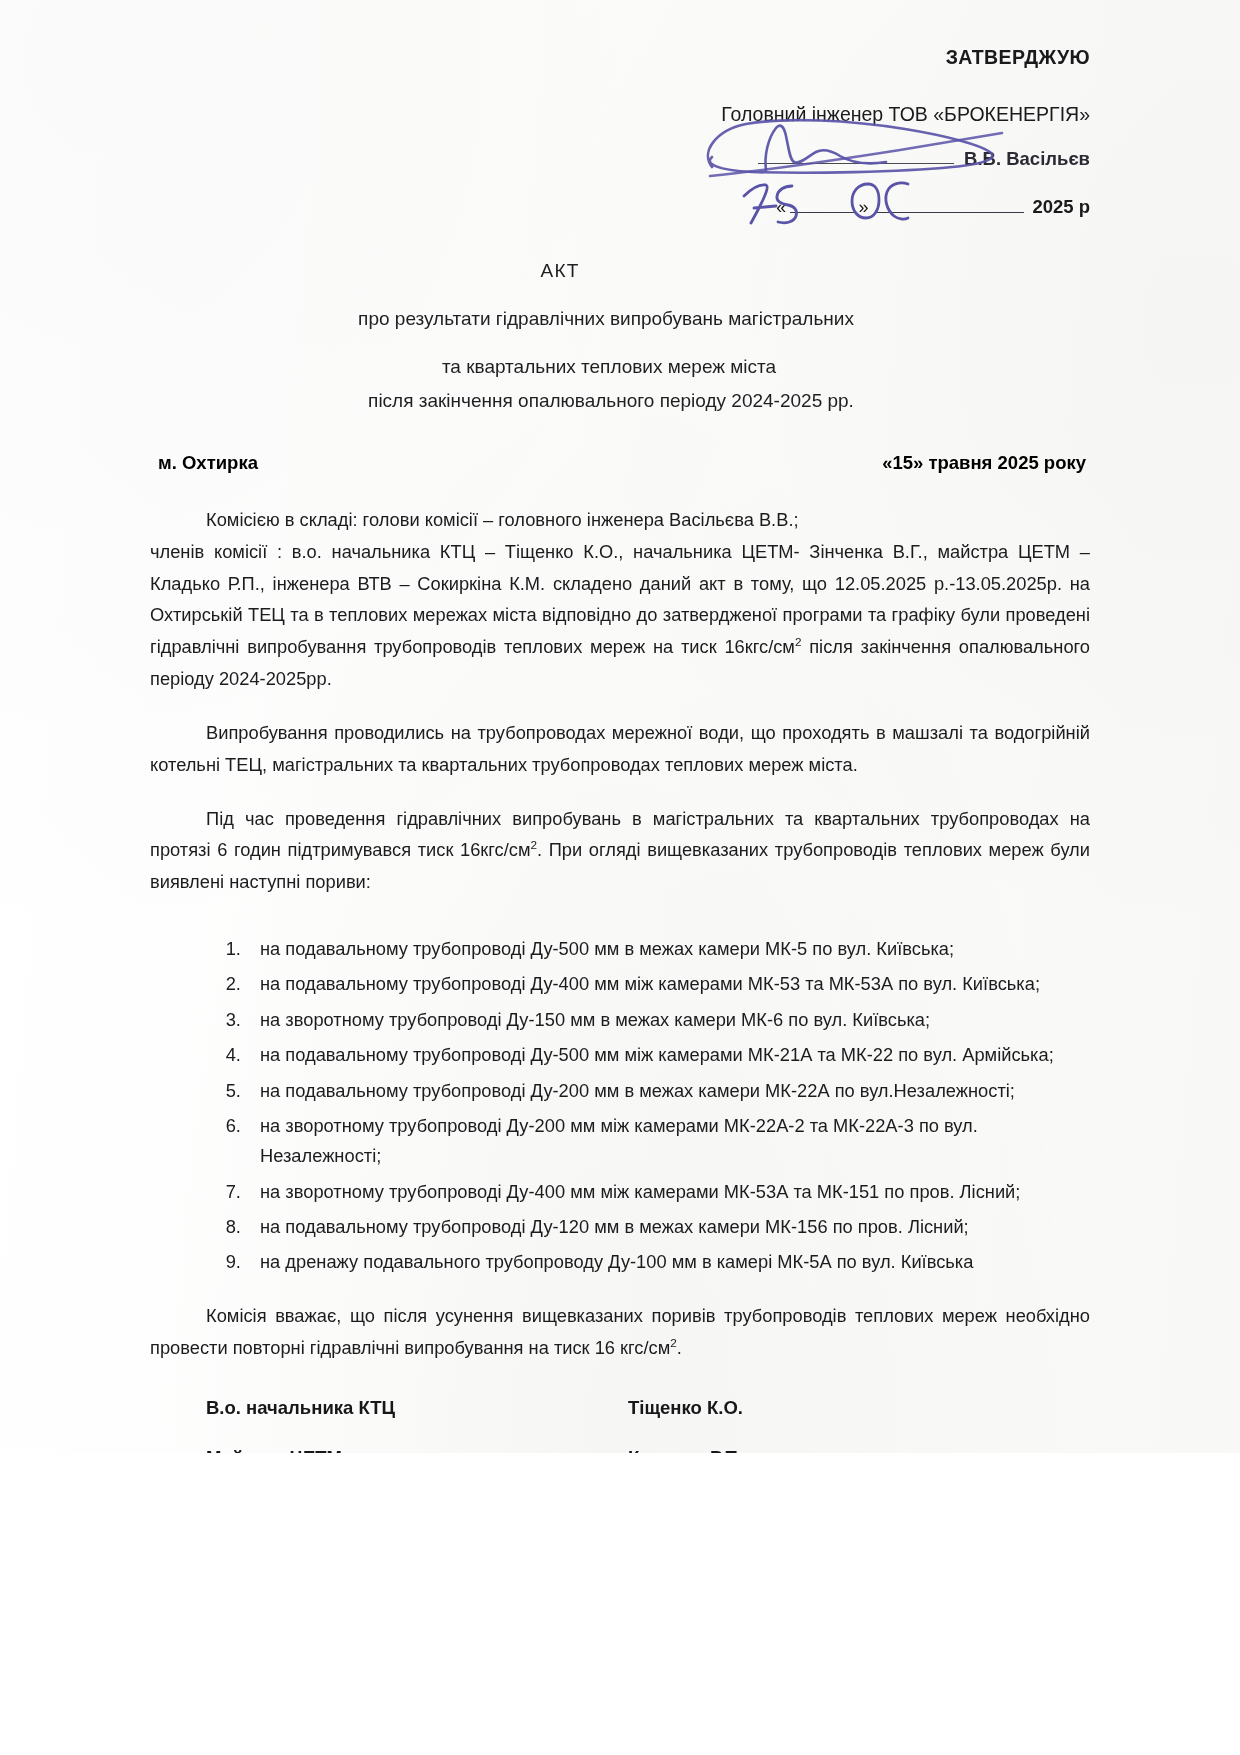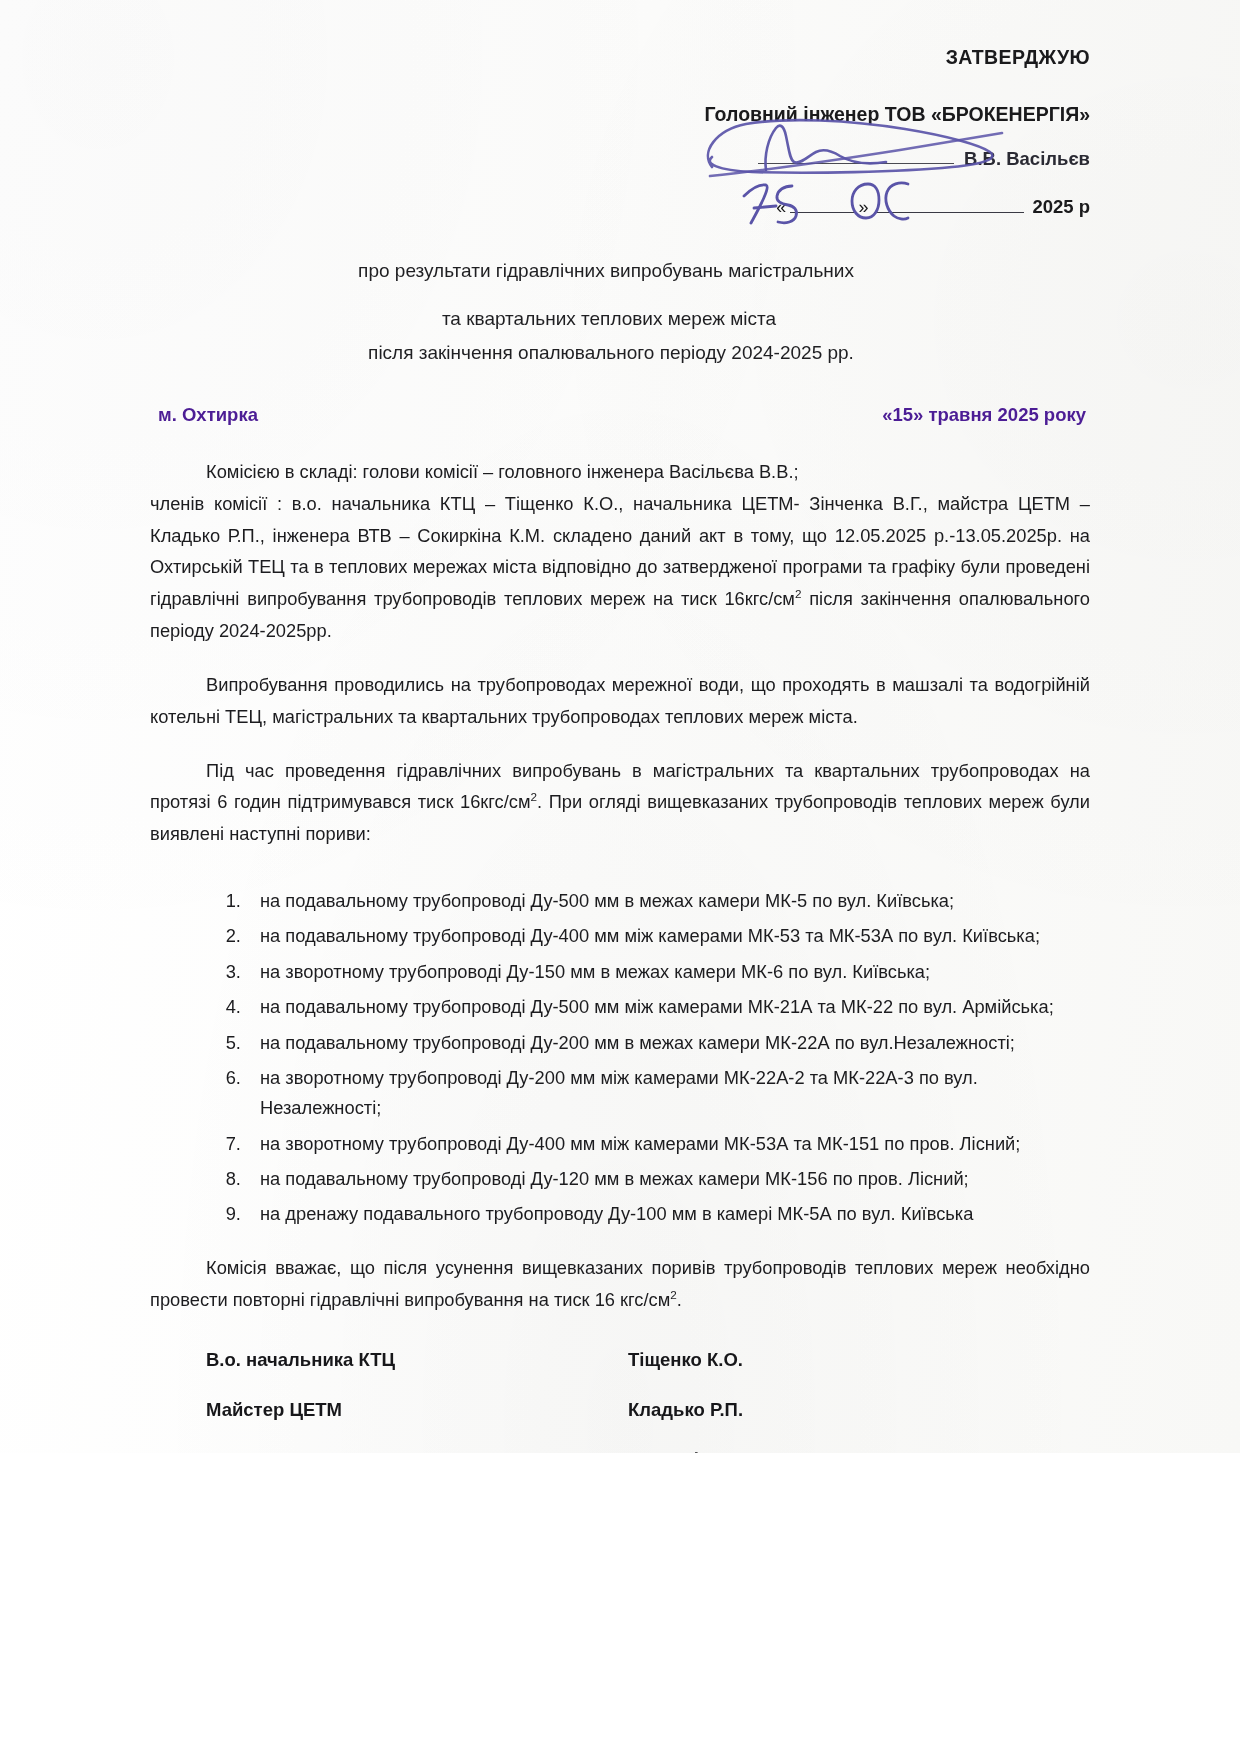--- a/index.html
+++ b/index.html
@@ -47,21 +47,21 @@
     padding-top: 46px;
     text-align: right;
   }
   .approval-word {
     font-weight: bold;
     font-size: 19.5px;
     letter-spacing: 0.4px;
     color: #1a1a1c;
   }
   .approval-org {
-    font-weight: bold;
+    font-weight: normal;
     font-size: 19.5px;
     margin-top: 34px;
     color: #1a1a1c;
     white-space: nowrap;
   }
   .sign-row {
     margin-top: 22px;
     display: flex;
     justify-content: flex-end;
     align-items: flex-end;
@@ -134,21 +134,21 @@
   .subtitle3 { margin-left: -18px; margin-top: 12px; }
 
   
   .citydate {
     display: flex;
     justify-content: space-between;
     align-items: baseline;
     margin-top: 40px;
     font-weight: bold;
     font-size: 18.5px;
-    color: #4c1d95;
+    color: #000000;
   }
   .citydate .city { padding-left: 8px; }
   .citydate .date { padding-right: 4px; }
 
   
   .body-text { margin-top: 30px; }
   p.para {
     margin: 0;
     font-size: 18.3px;
     line-height: 1.74;
@@ -265,20 +265,21 @@
       <div class="date-row">
         <span class="q-open">«</span>
         <span class="blank-sm"></span>
         <span class="q-close">»</span>
         <span class="blank-md"></span>
         <span class="year-lbl">2025 р</span>
       </div>
     </div>
 
     <div class="title-block">
+      <div class="akt">АКТ</div>
       <div class="subtitle">про результати гідравлічних випробувань магістральних</div>
       <div class="subtitle subtitle2">та квартальних теплових мереж міста</div>
       <div class="subtitle subtitle3">після закінчення опалювального періоду 2024-2025 рр.</div>
     </div>
 
     <div class="citydate">
       <span class="city">м. Охтирка</span>
       <span class="date">«15» травня 2025 року</span>
     </div>
 

